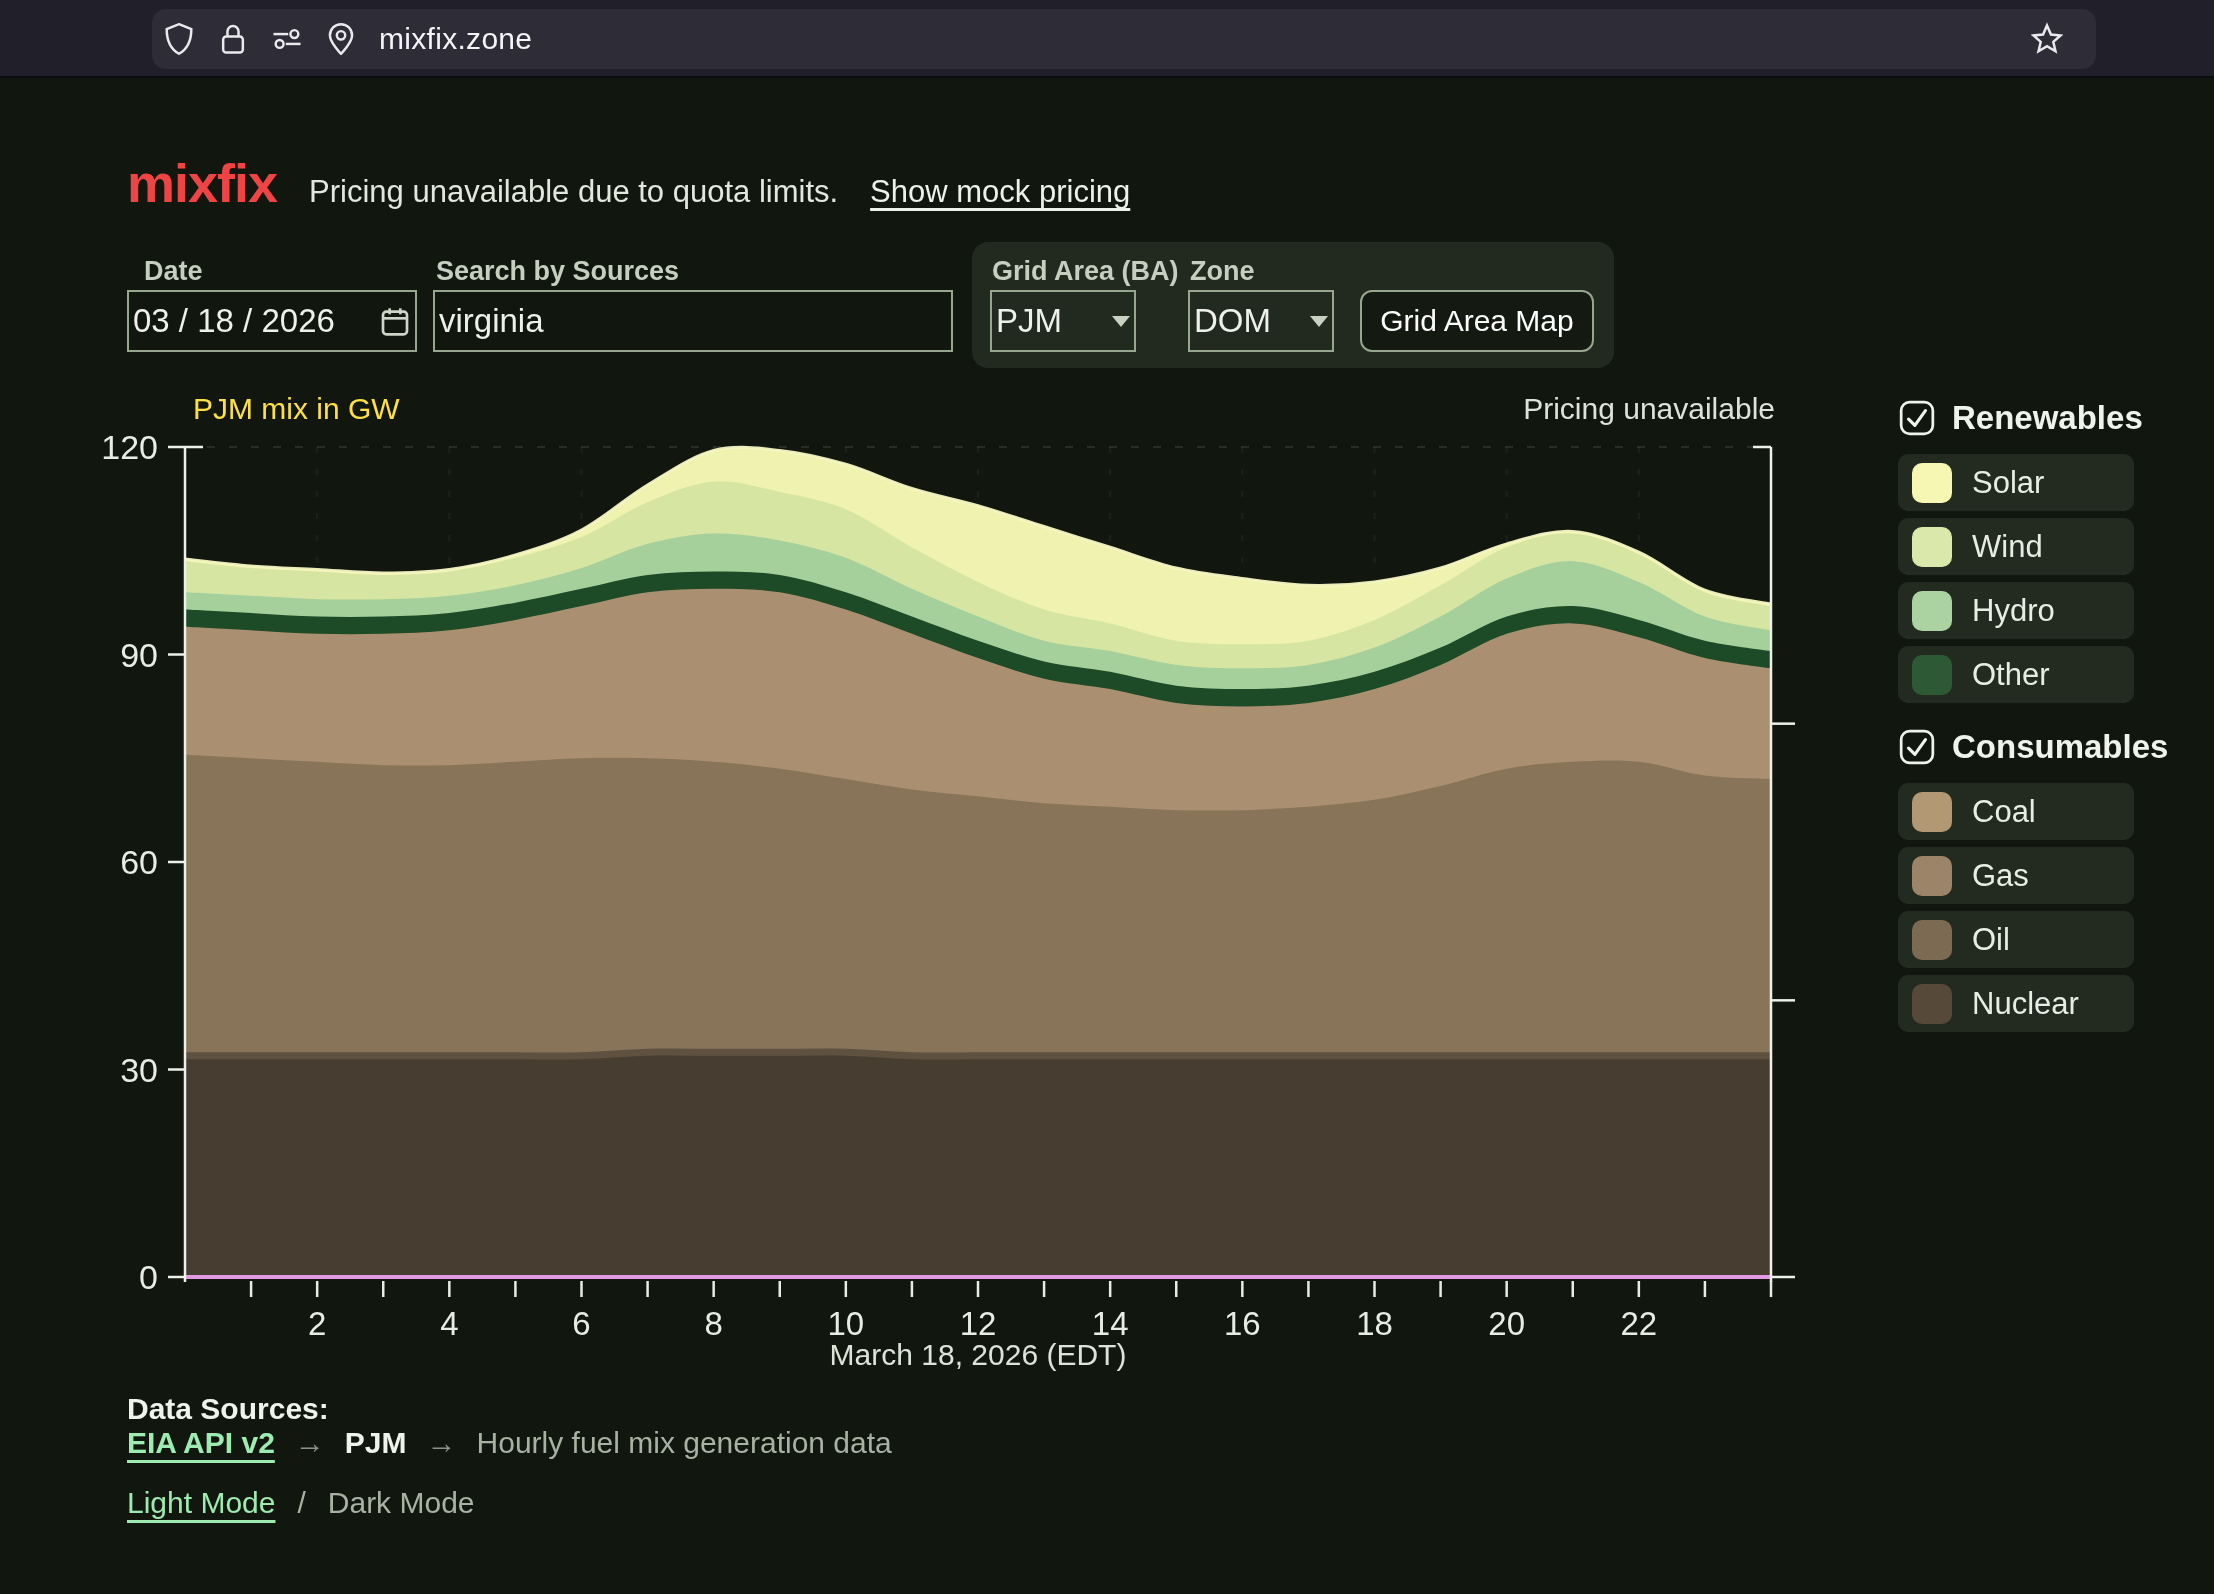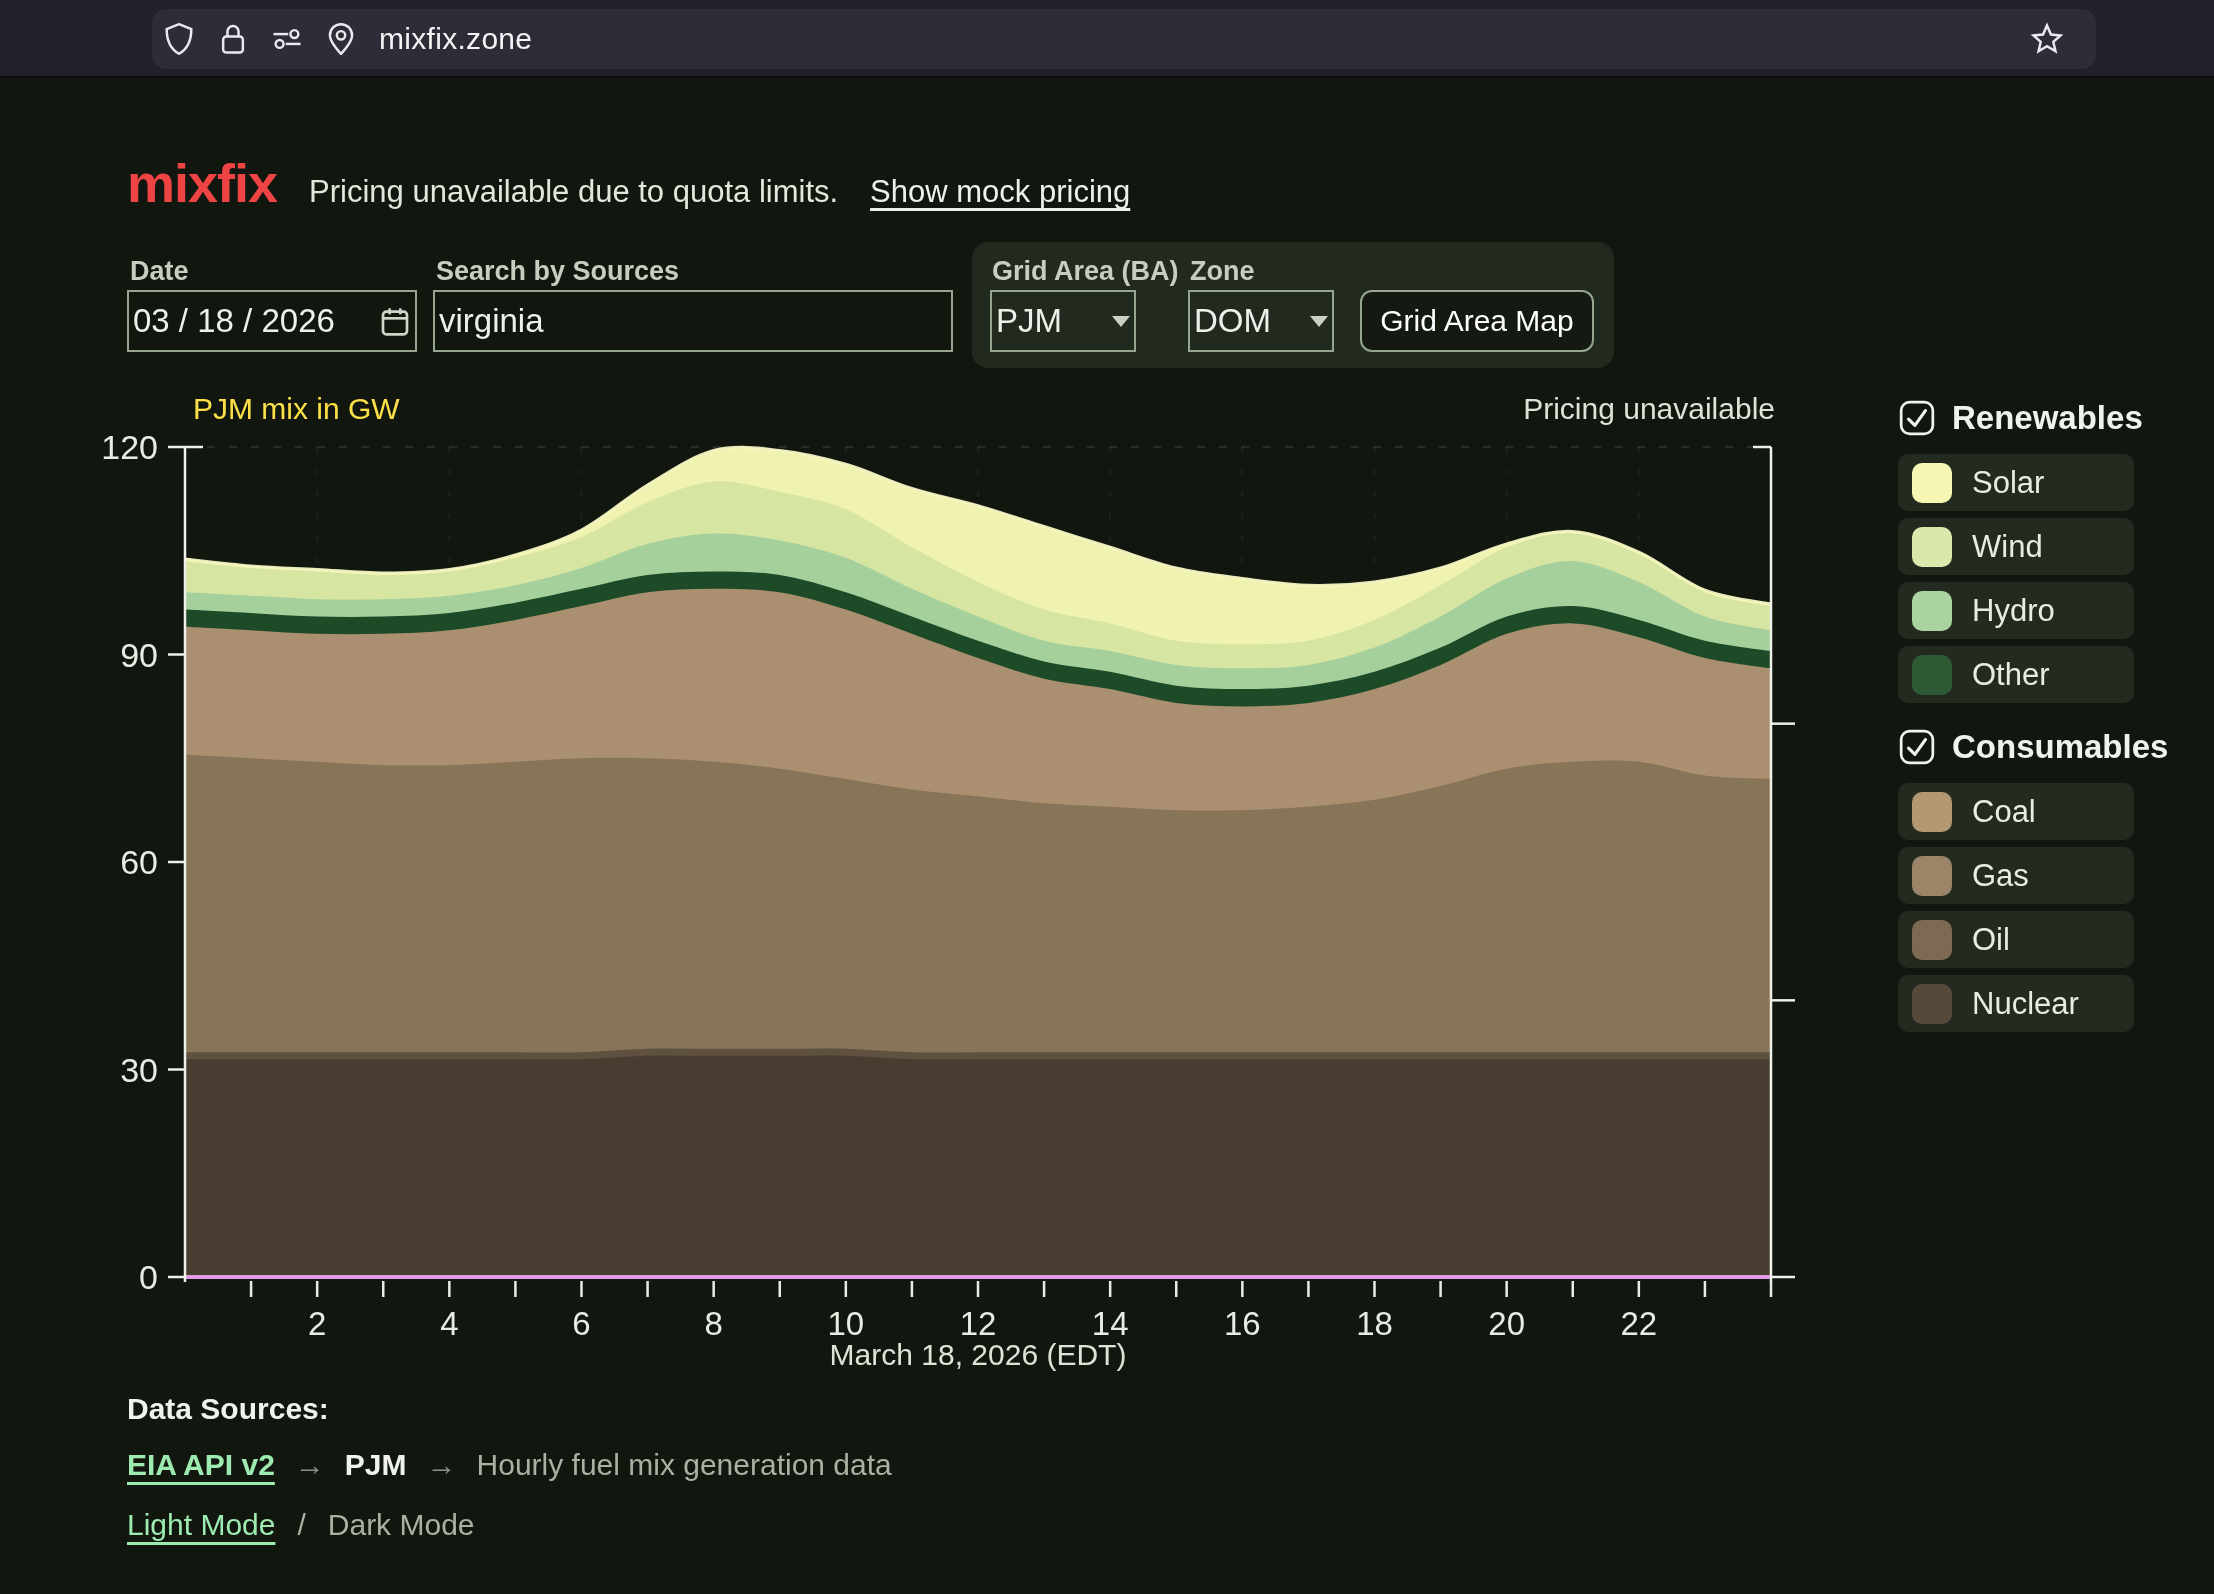--- a/index.html
+++ b/index.html
@@ -41,21 +41,21 @@
   .legend-header .hdr-label { font-size:33px; font-weight:700; color:#f0f3ec; }
   .legend-rows { display:flex; flex-direction:column; gap:7px; margin-bottom:22px; }
   .legend-row { height:57px; background:#232b21; border-radius:10px; display:flex; align-items:center; padding:0 14px; gap:20px; cursor:pointer; }
   .legend-swatch { width:40px; height:40px; border-radius:10px; flex:0 0 auto; }
   .legend-label { font-size:31px; color:#e8ece2; }
   .cbx svg { display:block; }
 
   
   #footer { position:absolute; left:127px; top:1392px; font-size:30px; }
   #ds-title { font-weight:700; color:#f0f3ec; }
-  #ds-line { margin-top:22px; display:flex; align-items:center; gap:20px; }
+  #ds-line { display:flex; align-items:center; gap:20px; }
   .link-green { color:#9debb0; text-decoration:underline; text-underline-offset:7px; font-weight:700; cursor:pointer; }
   .arrow { color:#8b9386; font-size:30px; }
   .ds-strong { color:#f0f3ec; font-weight:700; }
   .ds-muted { color:#a9b1a2; }
   #mode-line { margin-top:26px; display:flex; align-items:center; gap:22px; }
 </style>
 </head>
 <body>
 
 <div id="chrome">
@@ -93,21 +93,21 @@
     </span>
   </div>
 </div>
 
 <div id="header">
   <div id="logo">mixfix</div>
   <div id="notice">Pricing unavailable due to quota limits.</div>
   <div id="notice-link">Show mock pricing</div>
 </div>
 
-<div class="field-label" style="left:130px; top:256px;text-align:center;">Date</div>
+<div class="field-label" style="left:144px; top:256px;text-align:center;">Date</div>
 <div class="inputbox" style="left:127px; top:290px; width:290px; justify-content:space-between;">
   <span>03 / 18 / 2026</span>
   <span style="display:flex;">
     <svg width="32" height="32" viewBox="0 0 24 24" style="stroke:#cfd6c9; fill:none; stroke-width:2;">
         <rect x="3" y="5" width="18" height="17" rx="2.5"></rect>
         <line x1="3" y1="10" x2="21" y2="10"></line>
         <line x1="8" y1="2.5" x2="8" y2="7"></line>
         <line x1="16" y1="2.5" x2="16" y2="7"></line>
       </svg>
   </span>

